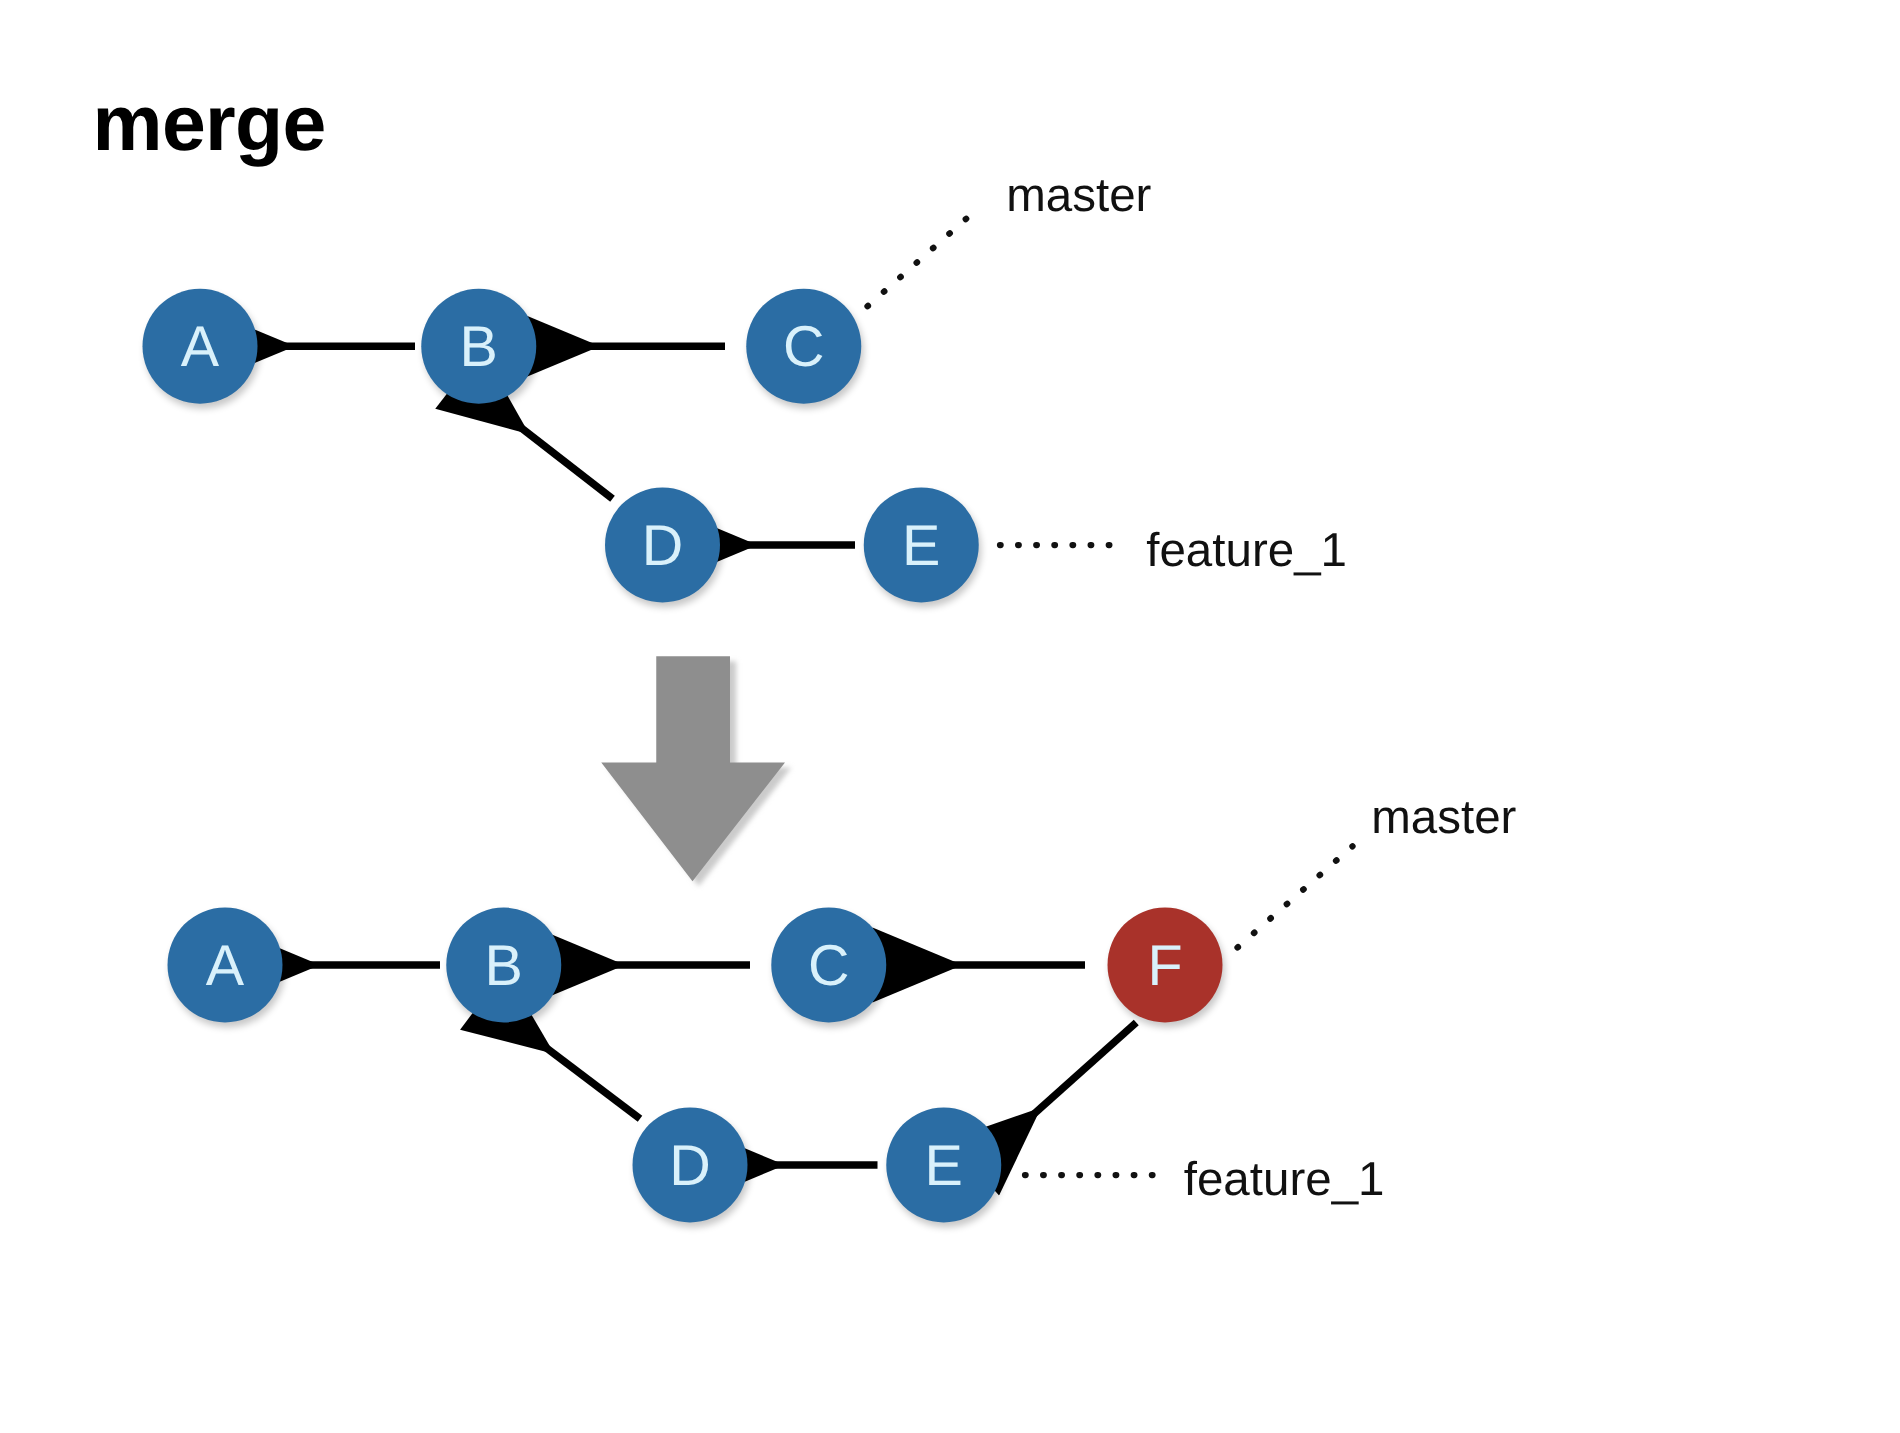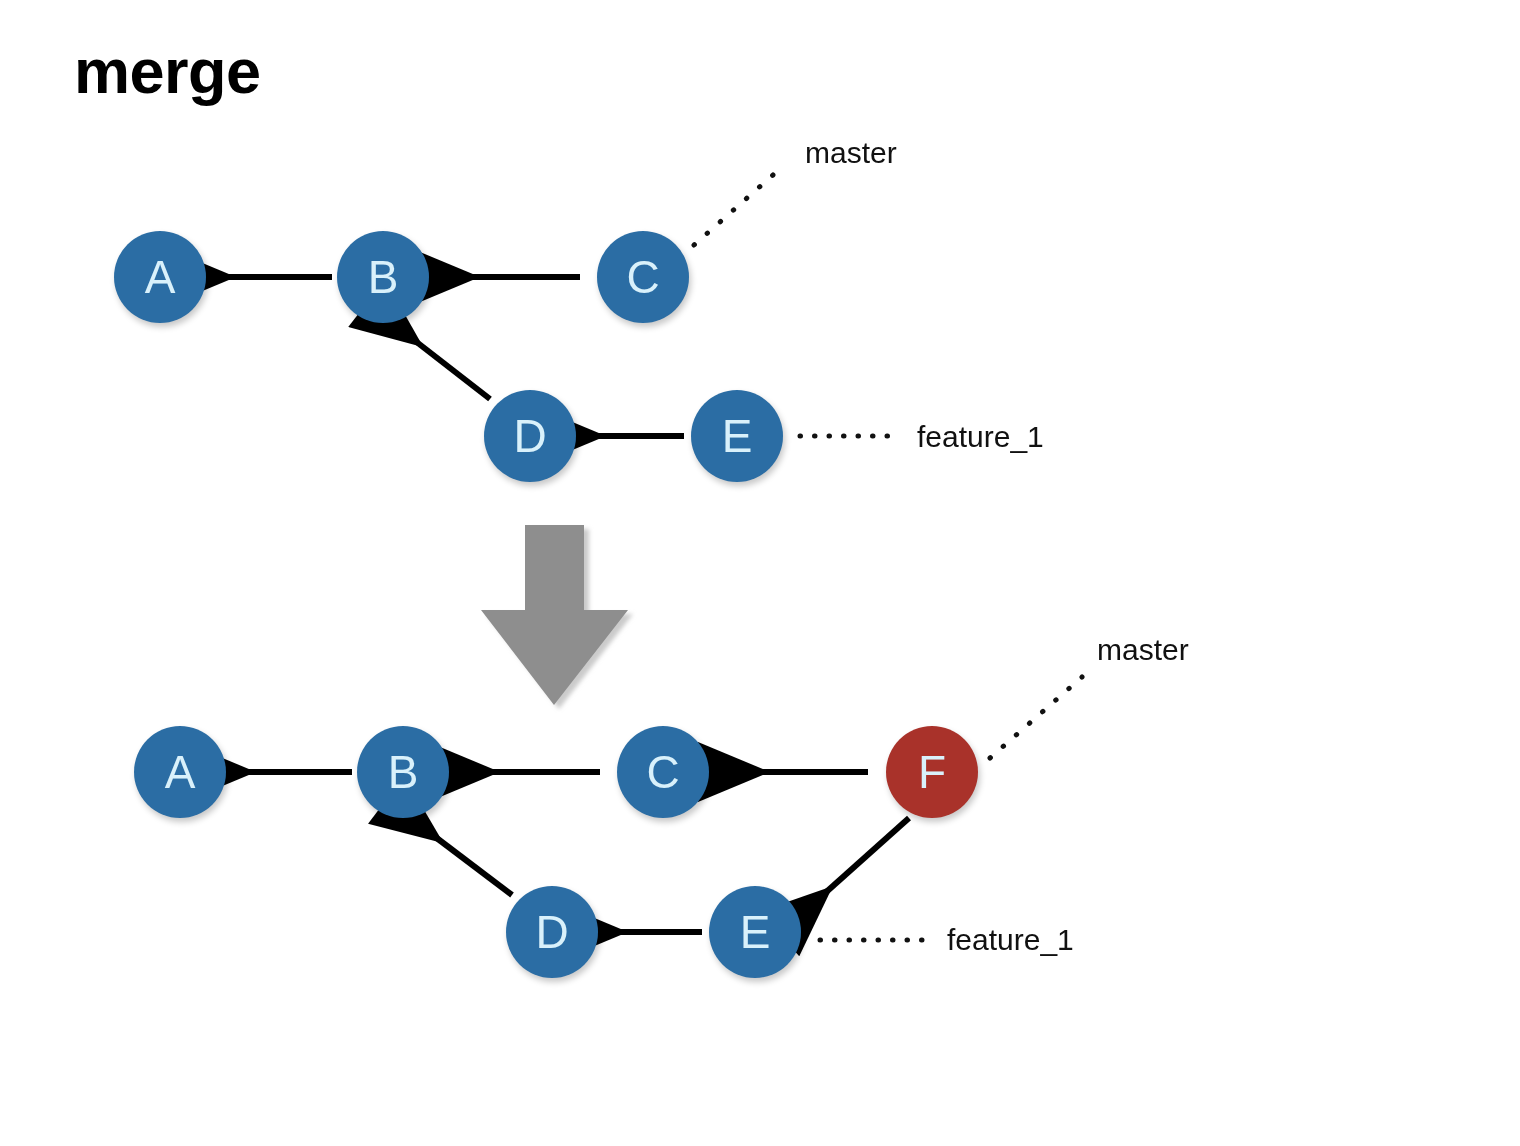--- a/index.html
+++ b/index.html
@@ -13,21 +13,21 @@
   #stage {
     position: relative;
     width: 1520px;
     height: 1146px;
     background: #ffffff;
     overflow: hidden;
   }
   #title {
     position: absolute;
     left: 74px;
-    top: 40px;
+    top: 68px;
     font-size: 63px;
     font-weight: bold;
     color: #000000;
     letter-spacing: -0.5px;
     line-height: 1;
   }
   .node {
     position: absolute;
     width: 92px;
     height: 92px;
@@ -39,21 +39,21 @@
     color: #d9f1fb;
     font-family: "Liberation Sans", sans-serif;
     font-weight: normal;
     box-shadow: 2px 4px 6px rgba(0,0,0,0.22);
     user-select: none;
   }
   .node.blue { background: #2b6da4; }
   .node.red  { background: #a9322a; }
   .label {
     position: absolute;
-    font-size: 30px;
+    font-size: 38px;
     color: #111111;
     font-family: "Liberation Sans", sans-serif;
     white-space: nowrap;
     text-align: right;
   }
   #svg-layer {
     position: absolute;
     left: 0; top: 0;
     width: 1520px;
     height: 1146px;

